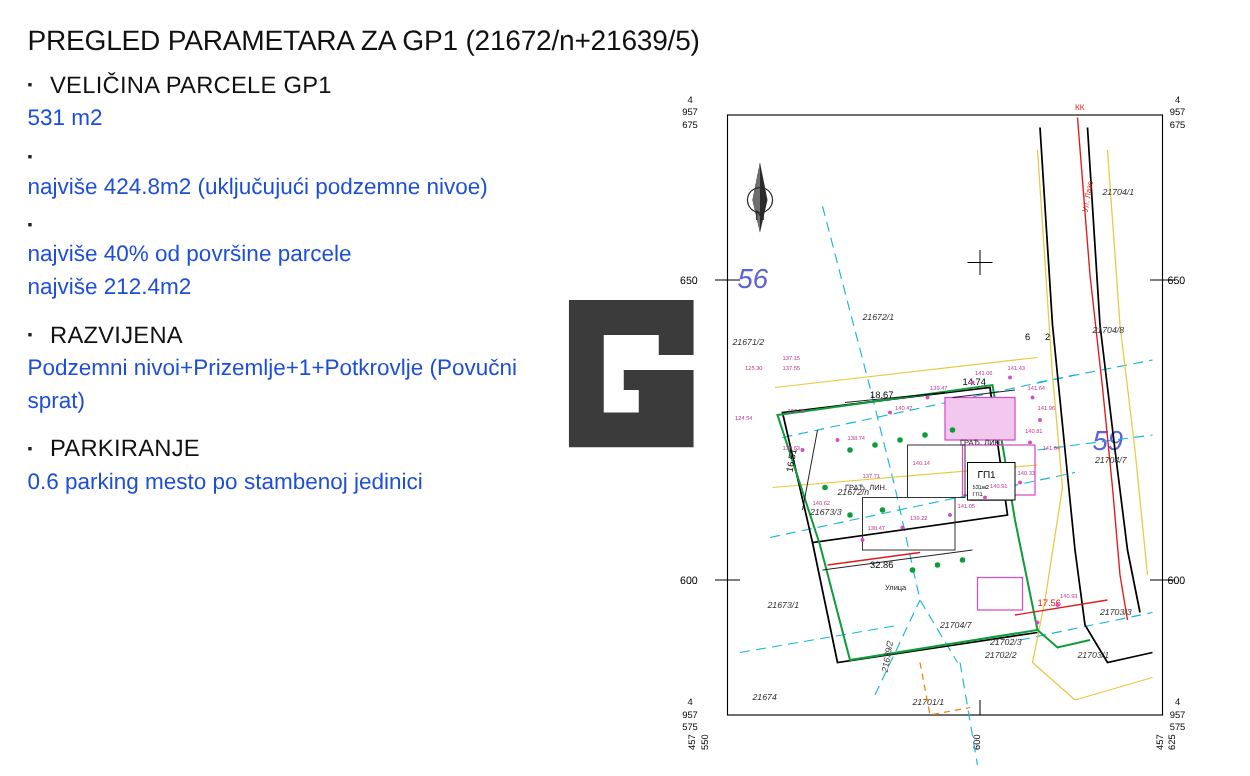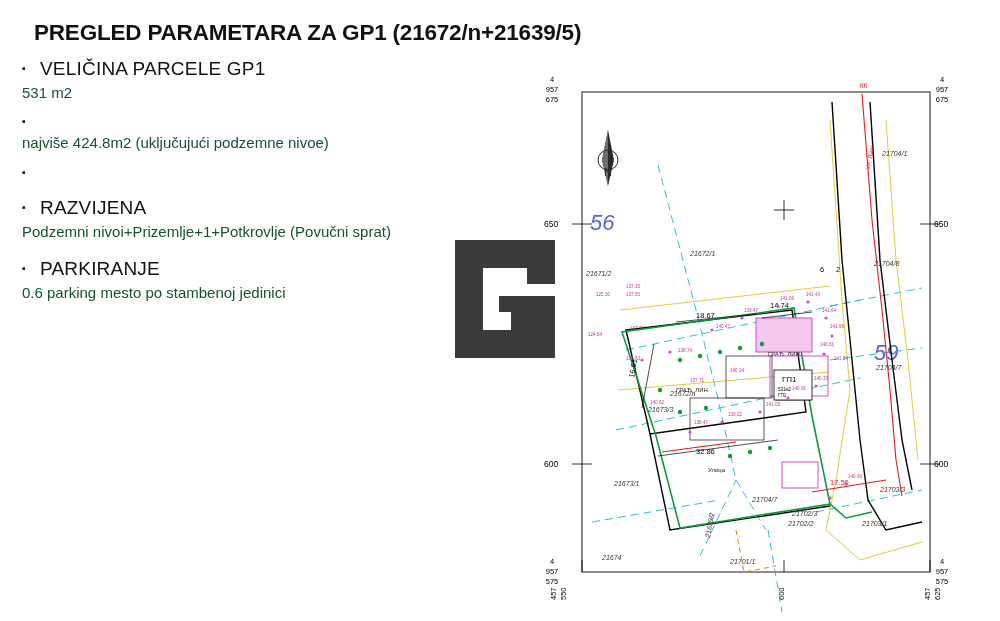--- a/index.html
+++ b/index.html
@@ -15,24 +15,24 @@
     position: relative;
     overflow: hidden;
   }
   .page {
     position: relative;
     width: 1000px;
     height: 621px;
   }
   .title {
     position: absolute;
-    left: 34px;
+    left: 22px;
     top: 20px;
     font-size: 22.5px;
-    font-weight: bold;
+    font-weight: normal;
     letter-spacing: -0.2px;
     color: #111;
     white-space: nowrap;
   }
   .specs {
     position: absolute;
     left: 22px;
     top: 58px;
     width: 440px;
   }
@@ -57,23 +57,23 @@
   .spec-title {
     font-size: 19px;
     letter-spacing: 0.2px;
     color: #111;
   }
   .spec-lines {
     margin-top: 2px;
     margin-left: 0px;
   }
   .spec-line {
-    font-size: 15px;
+    font-size: 18px;
     line-height: 1.42;
-    color: #14532d;
+    color: #1d4ed8;
   }
 
   
   .logo {
     position: absolute;
     left: 455px;
     top: 240px;
     width: 100px;
     height: 118px;
   }
@@ -116,20 +116,24 @@
         <span class="bullet">▪</span>
       </div>
       <div class="spec-lines">
         <div class="spec-line">najviše 424.8m2 (uključujući podzemne nivoe)</div>
       </div>
     </div>
 
     <div class="spec-block">
       <div class="spec-head">
         <span class="bullet">▪</span>
+      </div>
+      <div class="spec-lines">
+        <div class="spec-line">najviše 40% od površine parcele</div>
+        <div class="spec-line">najviše 212.4m2</div>
       </div>
     </div>
 
     <div class="spec-block">
       <div class="spec-head">
         <span class="bullet">▪</span>
         <span class="spec-title">RAZVIJENA</span>
       </div>
       <div class="spec-lines">
         <div class="spec-line">Podzemni nivoi+Prizemlje+1+Potkrovlje (Povučni sprat)</div>

